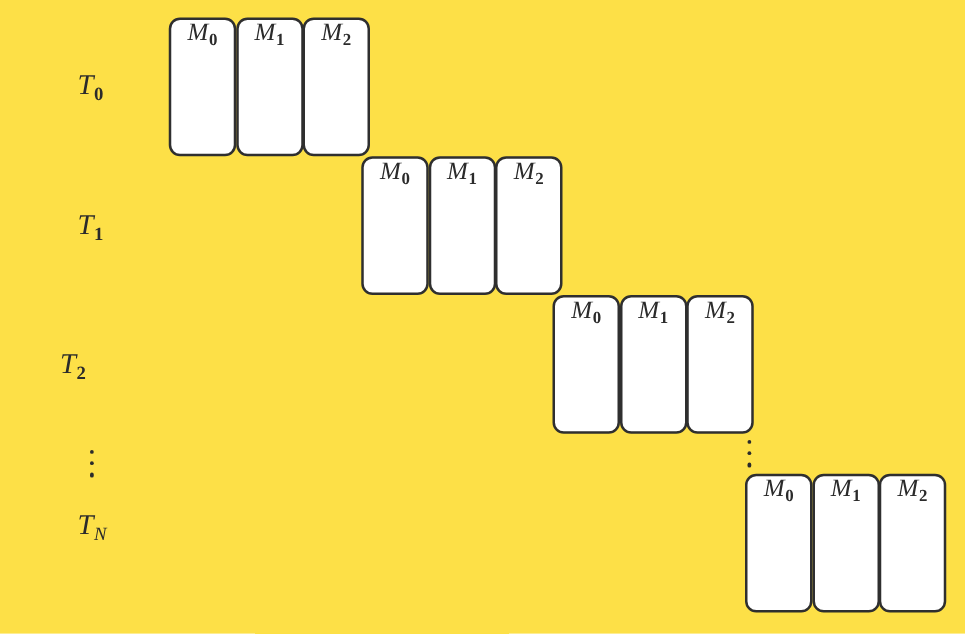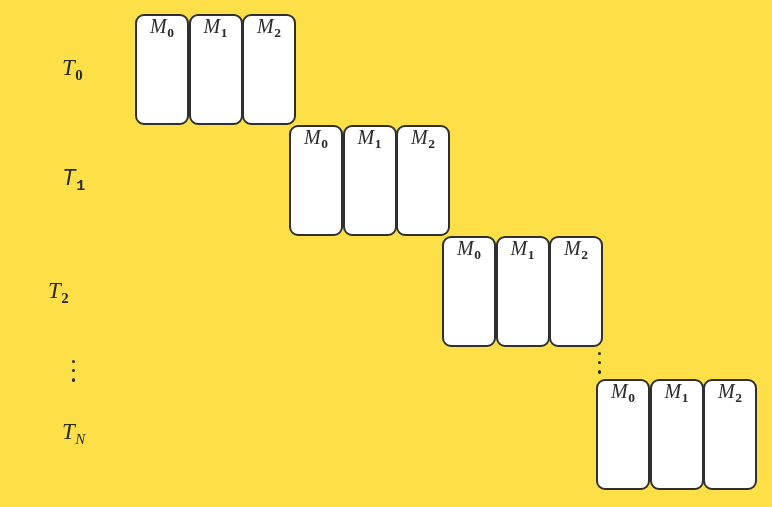--- a/index.html
+++ b/index.html
@@ -92,23 +92,23 @@
     vertical-align: -0.30em;
     margin-left: 0.5px;
   }
 </style>
 </head>
 <body>
 
 <div id="canvas">
   <div id="time-labels">
       <div class="time-label" style="left: 62px; top: 56px;"><span>T</span><span class="sub numeric">0</span></div>
-      <div class="time-label" style="left: 62px; top: 168px; font-family: Liberation Mono, monospace;"><span>T</span><span class="sub numeric">1</span></div>
+      <div class="time-label" style="left: 62px; top: 168px;"><span>T</span><span class="sub numeric">1</span></div>
       <div class="time-label" style="left: 48px; top: 279px;"><span>T</span><span class="sub numeric">2</span></div>
-      <div class="time-label" style="left: 62px; top: 420px;"><span>T</span><span class="sub variable">N</span></div>
+      <div class="time-label" style="left: 62px; top: 408px;"><span>T</span><span class="sub variable">N</span></div>
     </div>
   <div id="ellipsis-layer">
       <div class="vdots" style="left: 72px; top: 360px;">
         <i></i>
         <i></i>
         <i></i>
       </div>
       <div class="vdots" style="left: 598px; top: 352px;">
         <i></i>
         <i></i>

